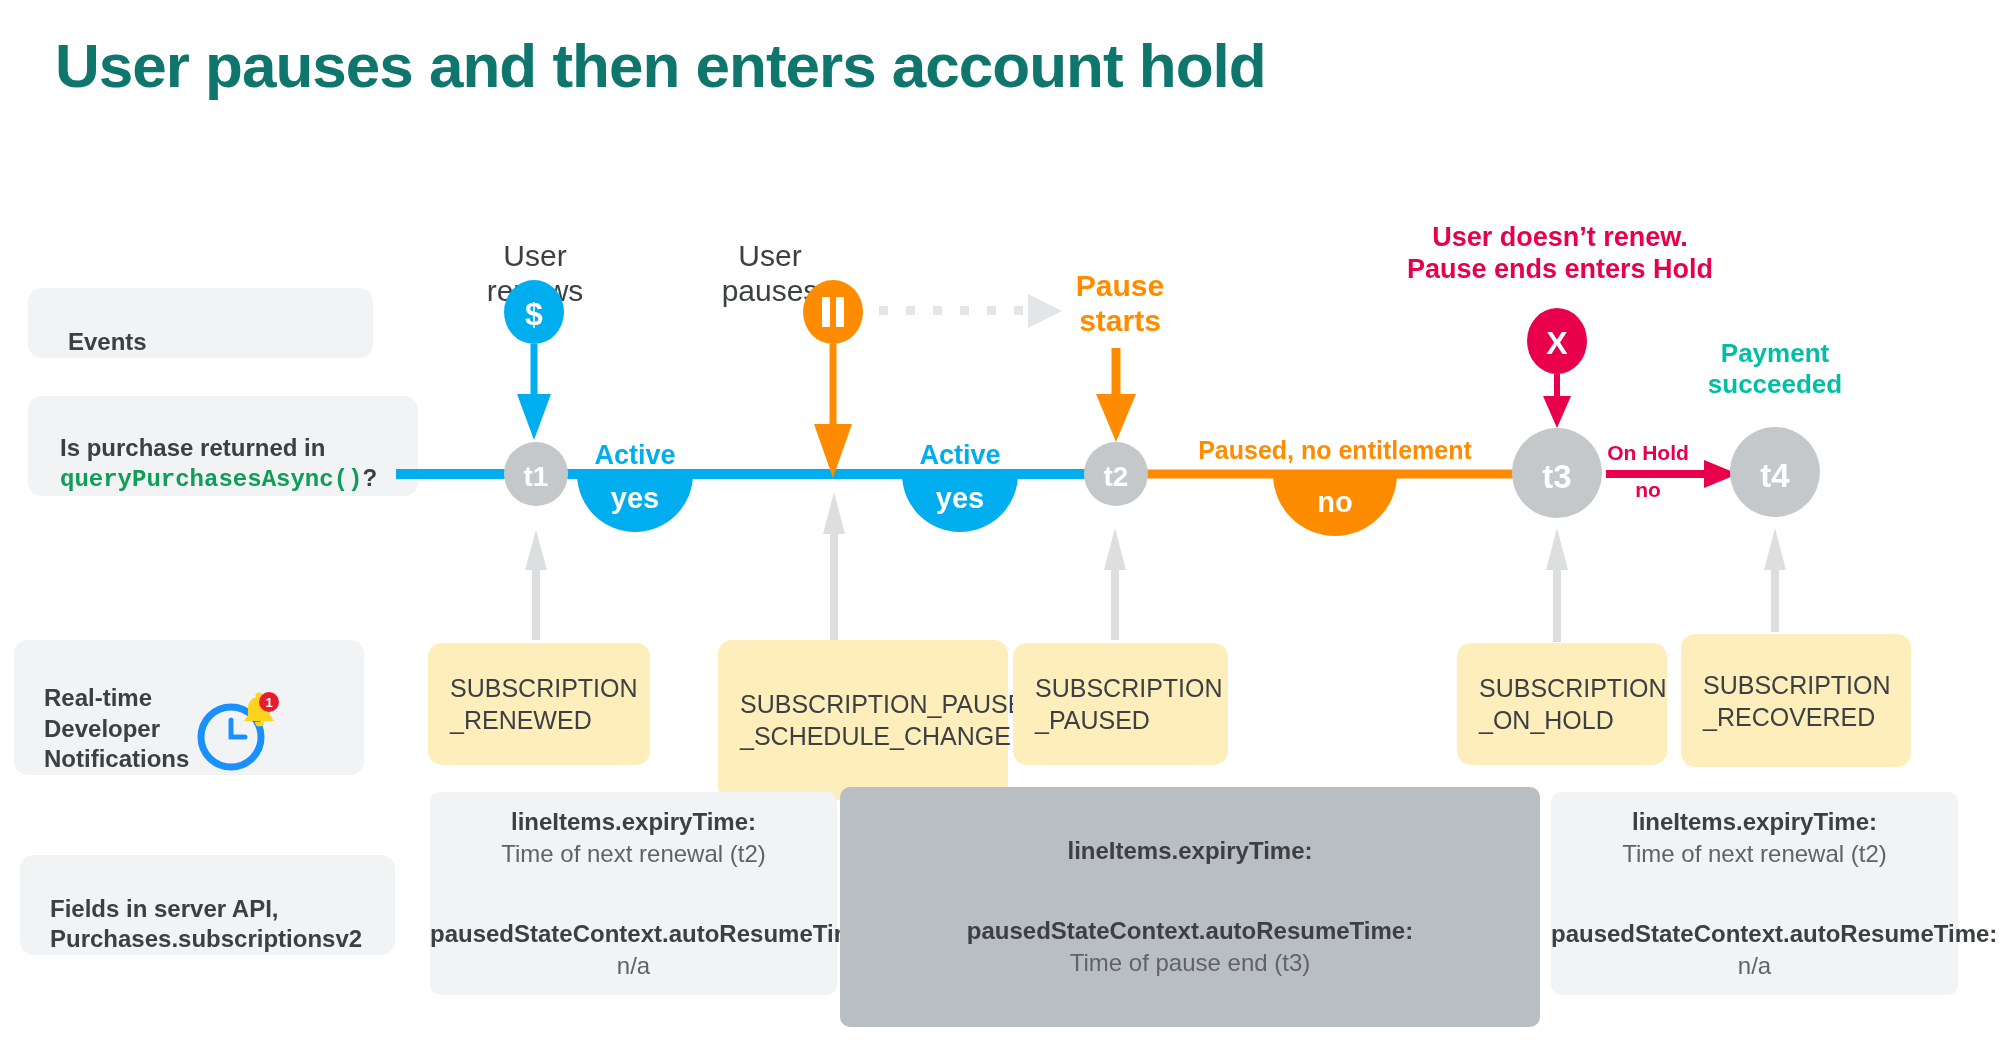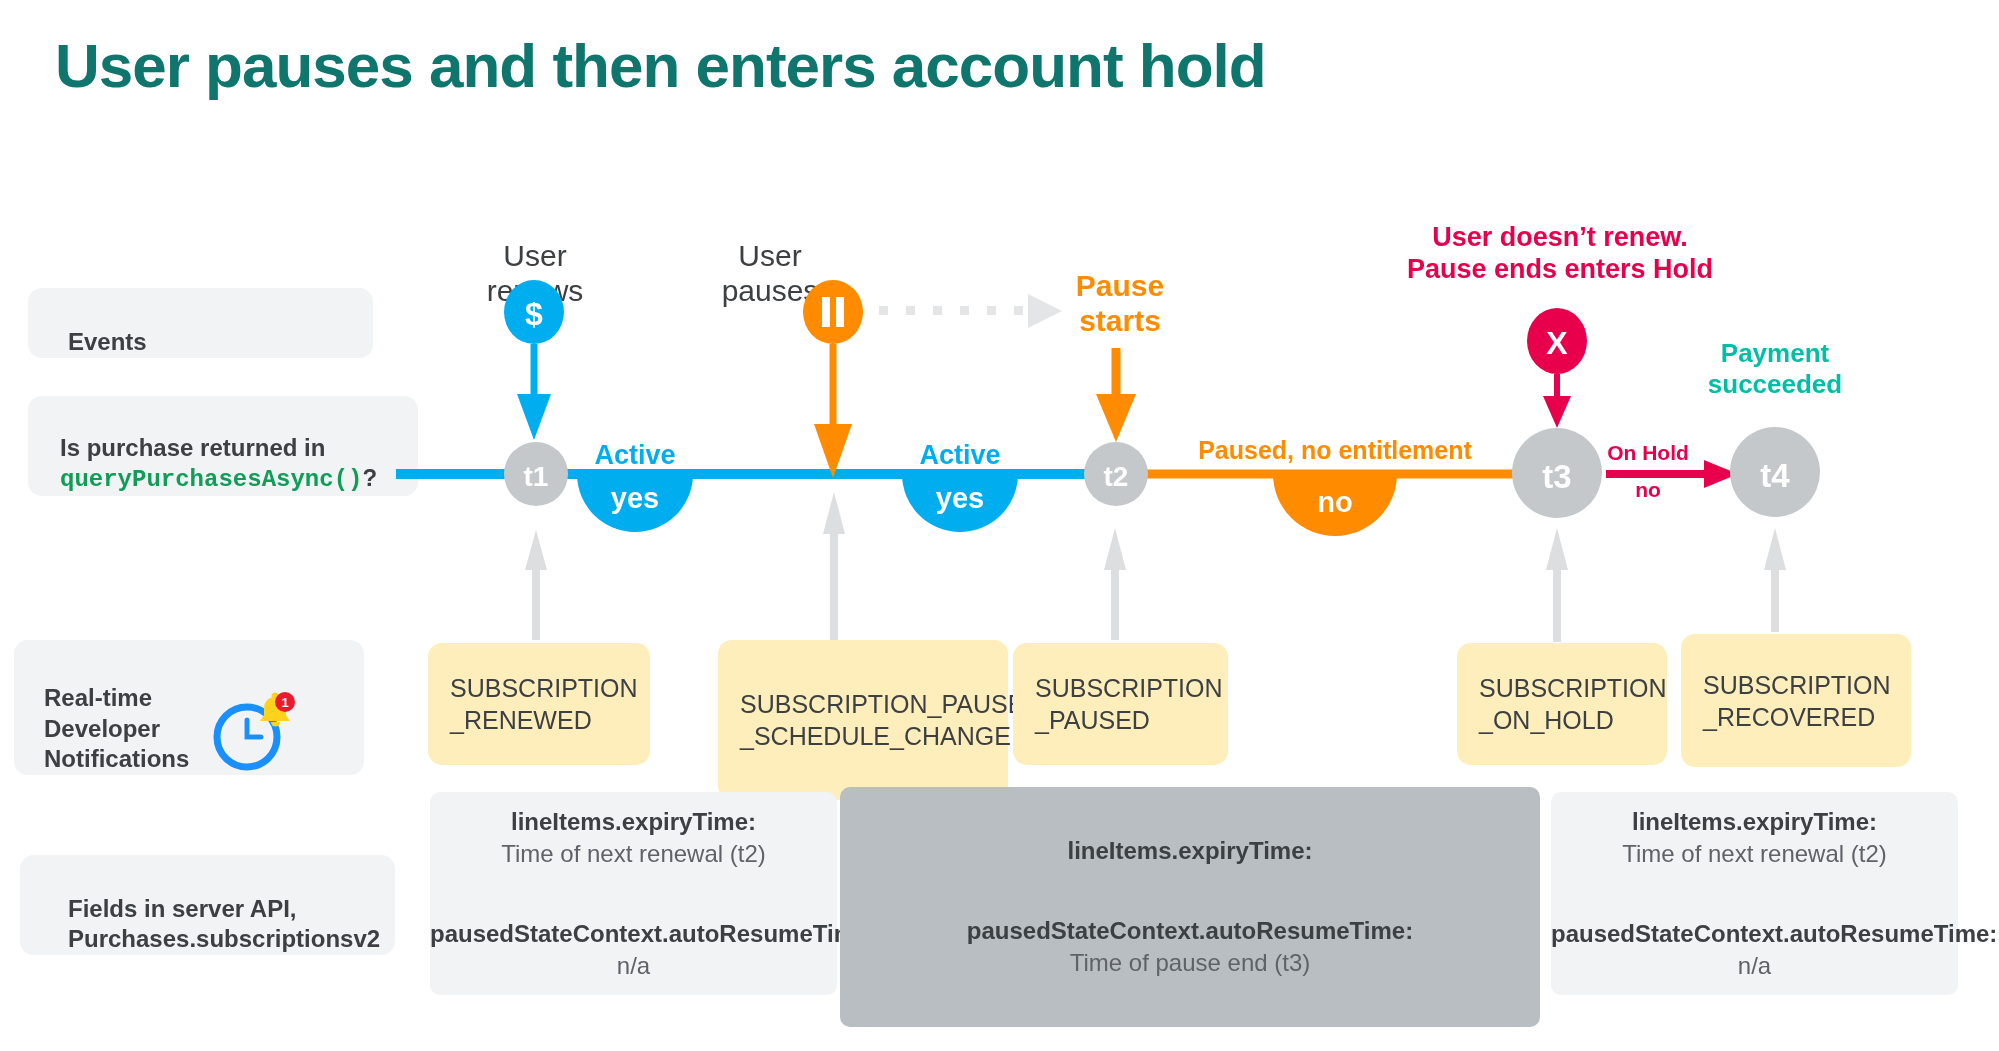--- a/index.html
+++ b/index.html
@@ -9,22 +9,22 @@
 
   
   #page-title{left:55px;top:30px;font-size:62px;font-weight:700;color:#0f766e;letter-spacing:-1px;}
 
   
   .rowlabel{background:#f1f3f4;border-radius:14px;display:flex;align-items:flex-end;}
   .rowlabel .txt{font-size:24px;font-weight:700;color:#3c4043;line-height:1.28;}
   #lbl-events{left:28px;top:288px;width:345px;height:70px;padding-left:40px;box-sizing:border-box;}
   #lbl-purchase{left:28px;top:396px;width:390px;height:100px;padding-left:32px;box-sizing:border-box;}
   #lbl-purchase .code{color:#0f9d58;font-family:"Liberation Mono","DejaVu Sans Mono",monospace;font-weight:700;}
-  #lbl-rtdn{left:14px;top:640px;width:350px;height:135px;padding-left:30px;box-sizing:border-box;justify-content:flex-start;gap:20px;}
-  #lbl-fields{left:20px;top:855px;width:375px;height:100px;padding-left:48px;box-sizing:border-box;}
+  #lbl-rtdn{left:14px;top:640px;width:350px;height:135px;padding-left:30px;box-sizing:border-box;justify-content:flex-start;gap:4px;}
+  #lbl-fields{left:20px;top:855px;width:375px;height:100px;padding-left:30px;box-sizing:border-box;}
 
   
   .rtdn-icon{position:relative;width:86px;height:86px;flex:0 0 86px;}
   .rtdn-icon svg{position:absolute;left:0;top:0;}
 
   
   #timeline-svg{left:0;top:0;}
 
   .evtlabel{text-align:center;line-height:1.18;}
   .dark{color:#3c4043;font-weight:400;font-size:30px;}

